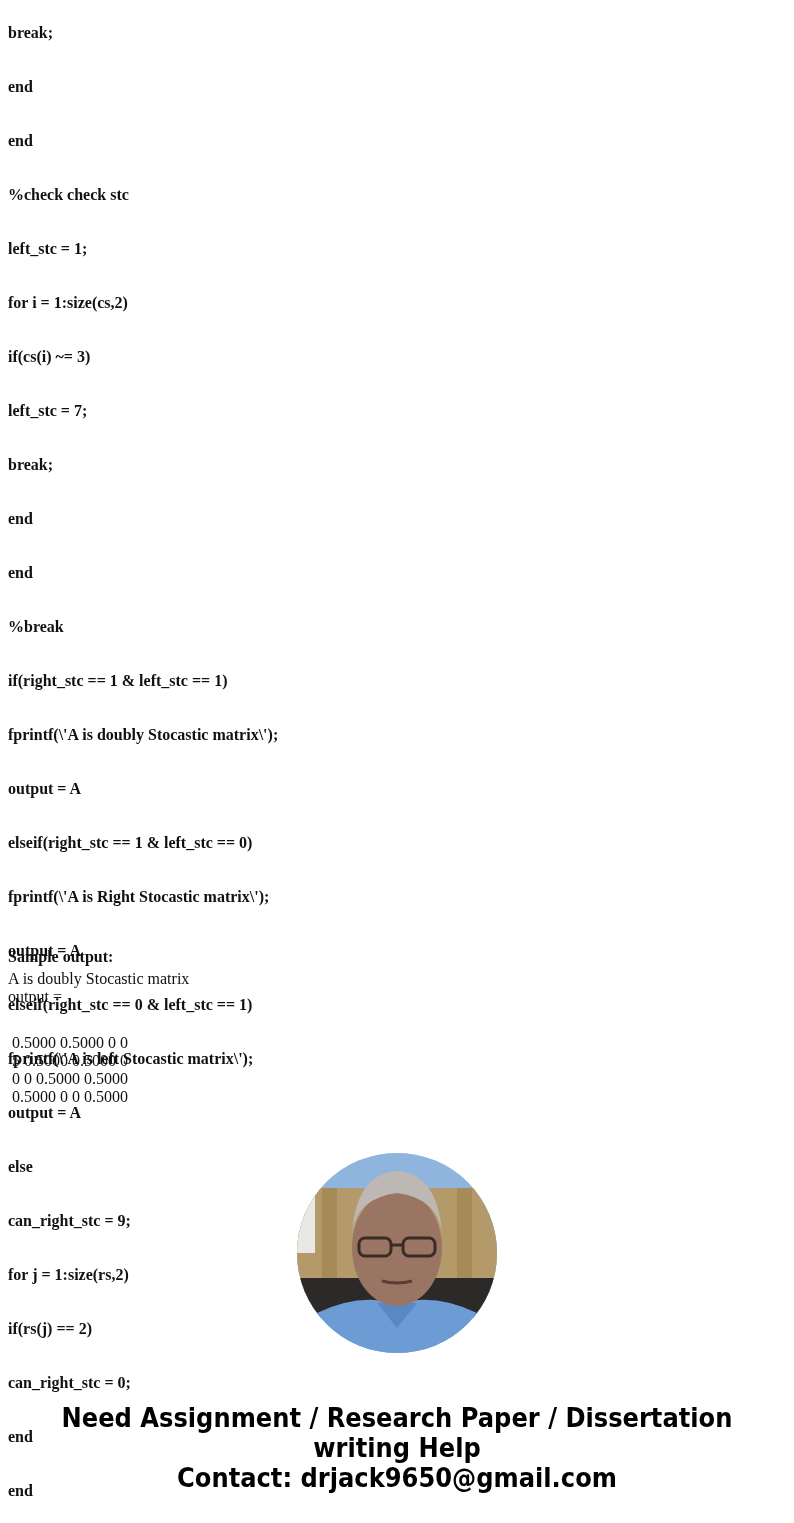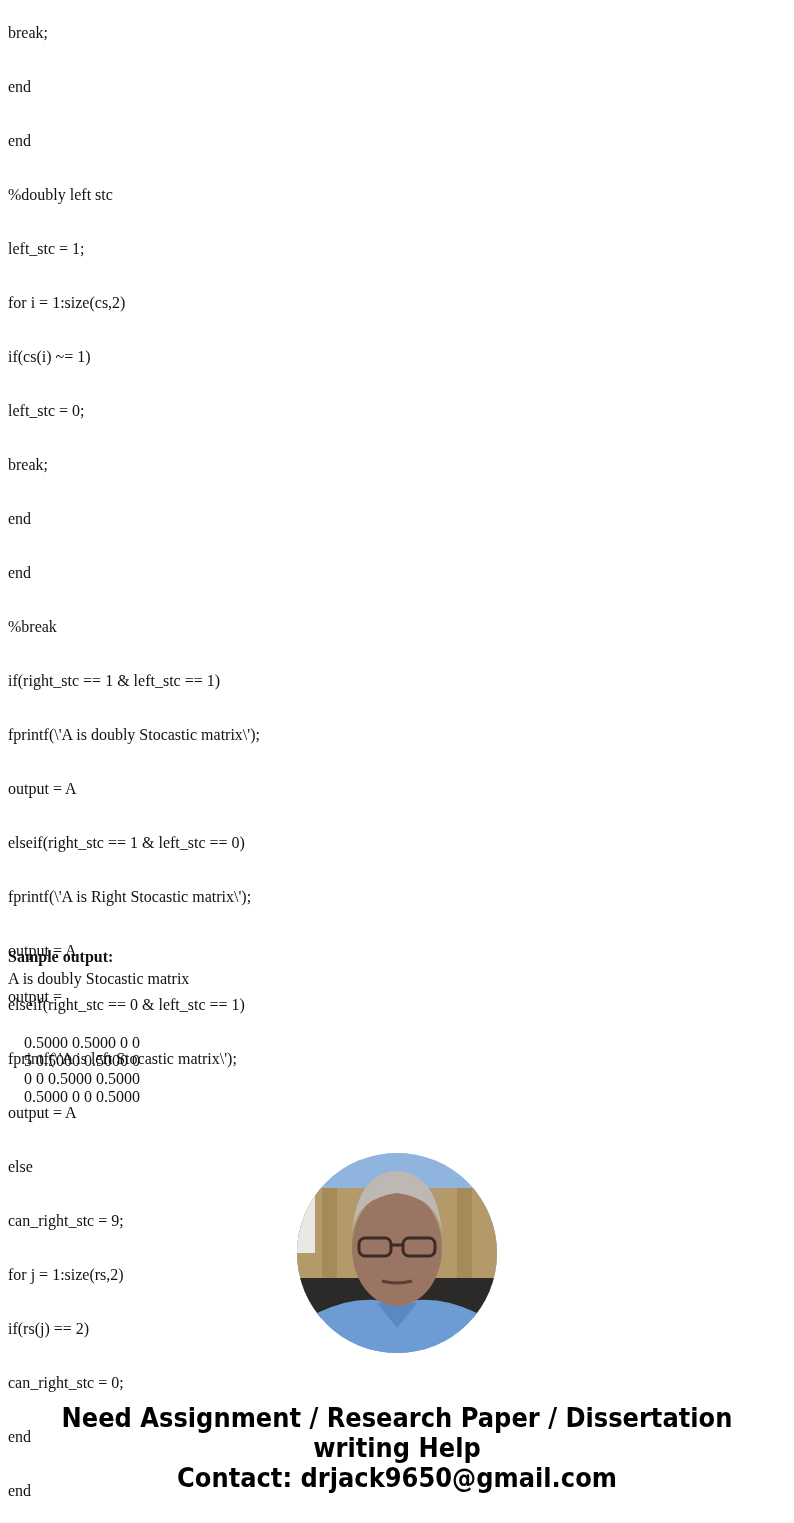--- a/index.html
+++ b/index.html
@@ -1,40 +1,40 @@
 <!DOCTYPE html>
 <html><head>
 <meta charset="utf-8">
 <style>
   html, body { margin: 0; padding: 0; background: #ffffff; }
   body { width: 794px; height: 1523px; overflow: hidden; position: relative;
          font-family: "Liberation Serif", serif; font-size: 16px; color: #111; }
   .code { position: absolute; left: 8px; top: -12px; line-height: 18px; white-space: pre; }
-  .code .line { height: 18px; }
+  .code .line { height: 18px; font-weight: bold; }
   .sample-heading { position: absolute; left: 8px; top: 948px; font-weight: bold; line-height: 18px; }
   .sample-msg { position: absolute; left: 8px; top: 970px; line-height: 18px; }
-  .matrix { position: absolute; left: 24px; top: 1034px; line-height: 18px; }
+  .matrix { position: absolute; left: 12px; top: 1034px; line-height: 18px; }
   .avatar { position: absolute; left: 297px; top: 1153px; width: 200px; height: 200px; border-radius: 50%;
             overflow: hidden; background: #a7c0dd; }
   .banner { position: absolute; left: 0; top: 1403px; width: 794px; text-align: center;
             font-family: "DejaVu Sans", sans-serif; font-weight: bold; font-size: 26px; line-height: 30px;
             color: #000; transform: scaleX(0.93); transform-origin: center; }
 </style>
 </head>
 <body>
 
 <div class="code">
   <div class="line">break;</div>
   <div class="line">end</div>
   <div class="line">end</div>
-  <div class="line">%doubly left stc</div>
+  <div class="line">%check check stc</div>
   <div class="line">left_stc = 1;</div>
   <div class="line">for i = 1:size(cs,2)</div>
-  <div class="line">if(cs(i) ~= 1)</div>
-  <div class="line">left_stc = 0;</div>
+  <div class="line">if(cs(i) ~= 3)</div>
+  <div class="line">left_stc = 7;</div>
   <div class="line">break;</div>
   <div class="line">end</div>
   <div class="line">end</div>
   <div class="line">%break</div>
   <div class="line">if(right_stc == 1 &amp; left_stc == 1)</div>
   <div class="line">fprintf(\'A is doubly Stocastic matrix\');</div>
   <div class="line">output = A</div>
   <div class="line">elseif(right_stc == 1 &amp; left_stc == 0)</div>
   <div class="line">fprintf(\'A is Right Stocastic matrix\');</div>
   <div class="line">output = A</div>

